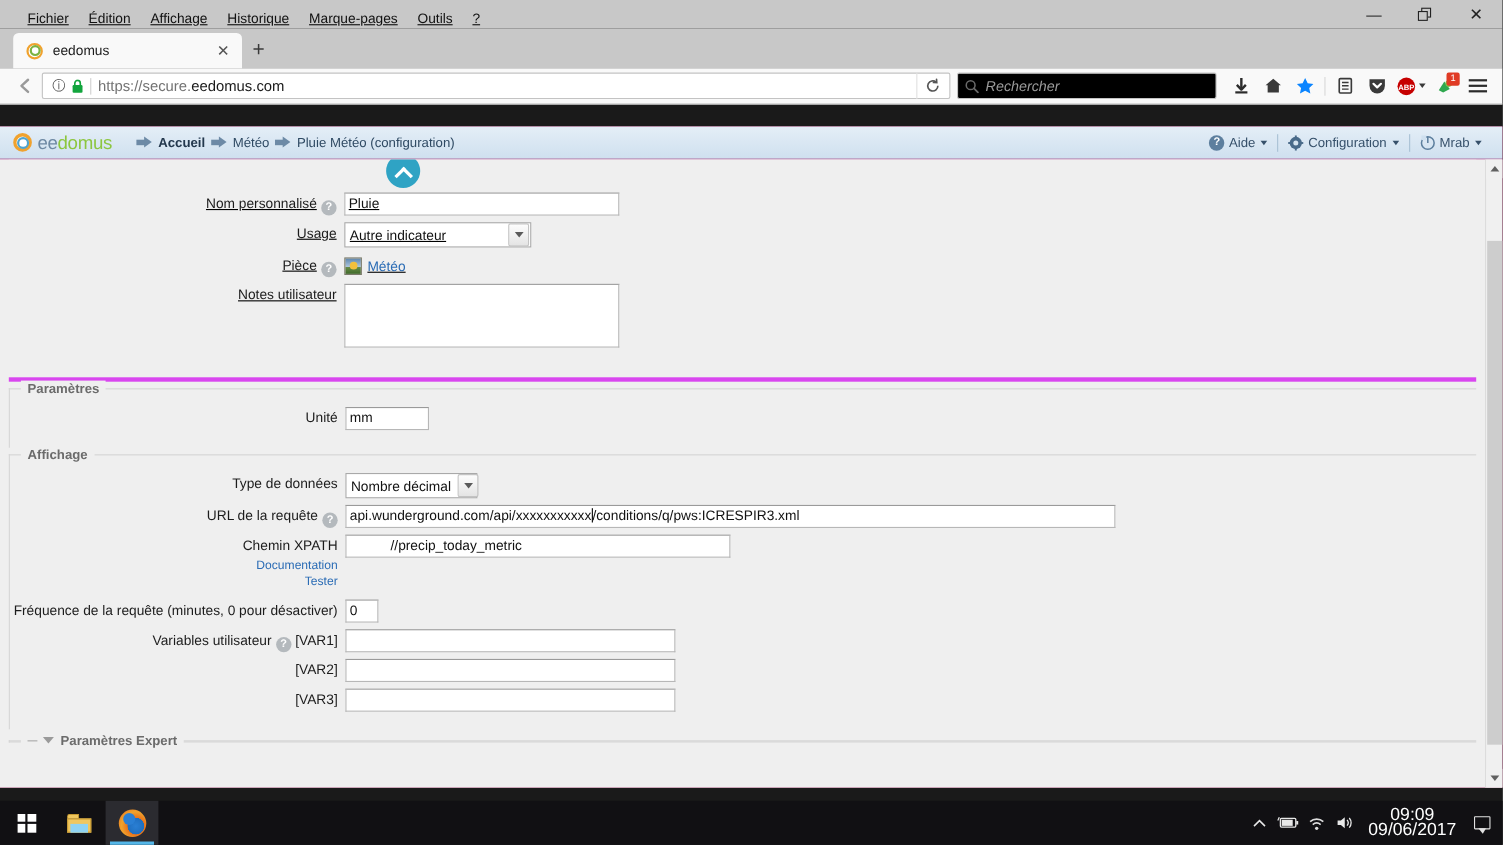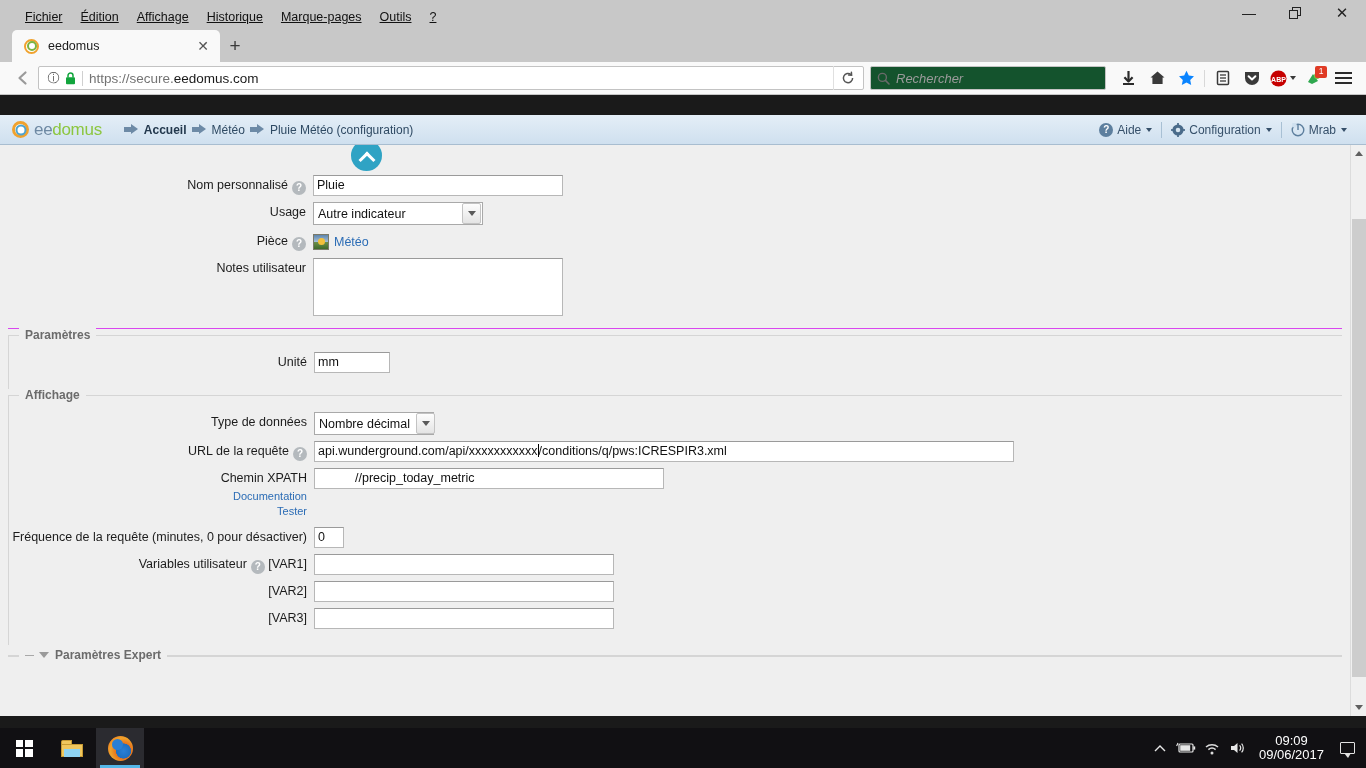--- a/index.html
+++ b/index.html
@@ -67,21 +67,21 @@
   .lockicon { width: 17px; flex: none; display: flex; align-items: center; justify-content: center; }
   .urlsep { width: 1px; height: 15px; background: #d0d0d0; margin: 0 6px 0 3px; flex: none; }
   .urltext { font-size: 13.5px; color: #737373; white-space: nowrap; overflow: hidden; flex: 1; }
   .urltext b { color: #1a1a1a; font-weight: normal; }
   .reloadbtn {
     width: 28px; height: 24px; border-left: 1px solid #e0e0e0;
     display: flex; align-items: center; justify-content: center;
     color: #555; font-size: 14px; flex: none;
   }
   .searchbox {
-    width: 236px; height: 24px; background: #14532d;
+    width: 236px; height: 24px; background: #000000;
     border: 1px solid #c3c3c3; border-radius: 2px;
     display: flex; align-items: center; padding: 0 6px; flex: none;
   }
   .searchbox .sph { font-size: 13px; color: #9b9b9b; font-style: italic; margin-left: 6px; }
   .tbicons { display: flex; align-items: center; margin-left: 8px; }
   .tbicon {
     width: 29px; height: 26px; display: flex;
     align-items: center; justify-content: center;
     color: #3a3a3a; position: relative;
   }
@@ -154,22 +154,22 @@
   }
 
   
   .content {
     position: absolute; top: 30px; left: 0;
     width: 1350px; height: 571px;
     background: #efefef; overflow: hidden;
   }
   .panel {
     margin: 0 8px; background: #efefef;
-    border-bottom: 1px solid #d946ef;
-    position: relative; padding-bottom: 6px;
+    border-bottom: 4px solid #d946ef;
+    position: relative; padding-bottom: 21px; text-decoration: underline;
   }
   .collapsebtn {
     position: absolute; left: 343px; top: -5px;
     width: 31px; height: 31px; border-radius: 50%;
     background: #2fa3c4; display: flex;
     align-items: center; justify-content: center;
   }
   .chev-up {
     width: 11px; height: 11px; position: relative;
   }
@@ -342,21 +342,21 @@
   .ffox::after {
     content: ""; position: absolute; left: 4px; top: 3px;
     width: 11px; height: 11px; border-radius: 50%;
     background: #2a7fd4;
   }
   .tray {
     margin-left: auto; display: flex; align-items: center;
     color: #fff; font-size: 11px; padding-right: 4px;
   }
   .trayico { width: 26px; height: 40px; display: flex; align-items: center; justify-content: center; color: #e8e8e8; }
-  .clock { text-align: center; line-height: 14px; font-size: 13px; padding: 0 8px; color: #fff; }
+  .clock { text-align: center; line-height: 14px; font-size: 16px; padding: 0 8px; color: #fff; }
   .actionc { width: 30px; height: 40px; display: flex; align-items: center; justify-content: center; }
   .speech {
     width: 15px; height: 12px; border: 1.5px solid #e2e2e2;
     border-radius: 1px; position: relative;
   }
   .speech::after {
     content: ""; position: absolute; left: 3px; bottom: -5px;
     border-left: 4px solid transparent; border-right: 3px solid transparent;
     border-top: 5px solid #e2e2e2;
   }

